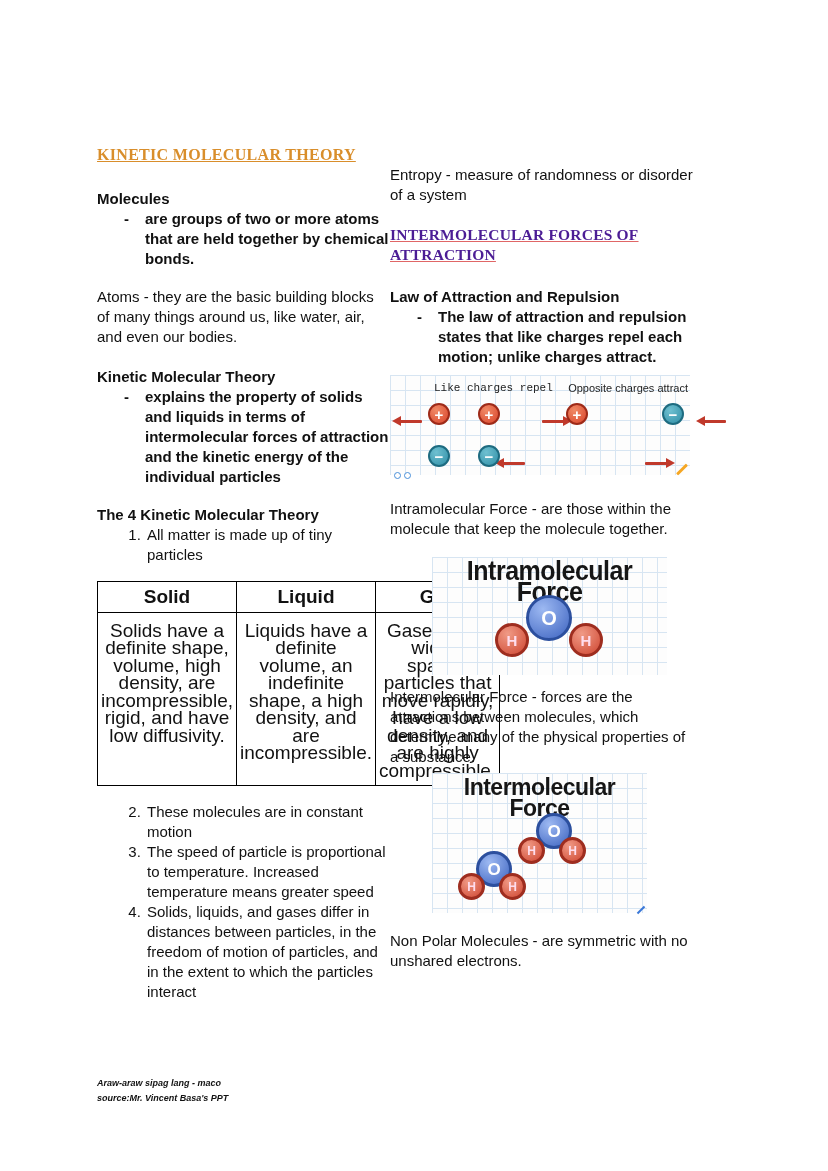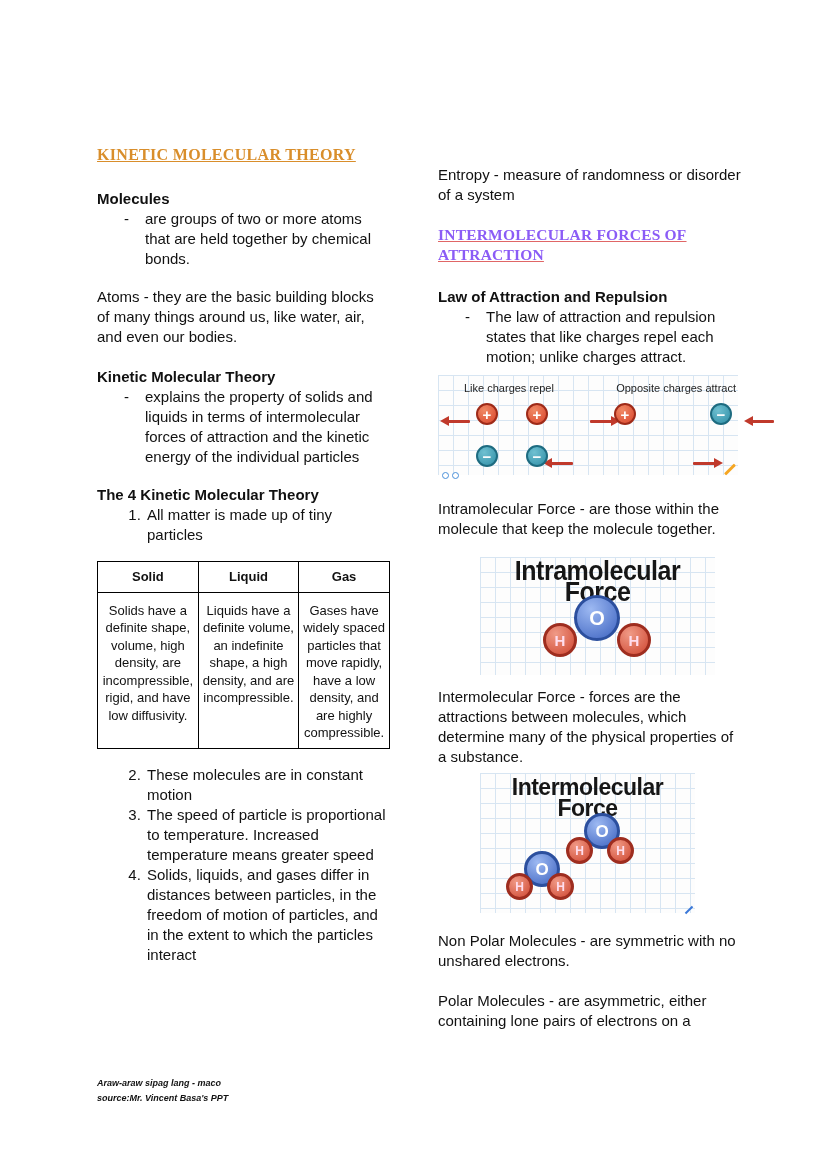--- a/index.html
+++ b/index.html
@@ -5,52 +5,52 @@
   * { box-sizing: border-box; margin: 0; padding: 0; }
   html,body { background:#fff; }
   .page {
     position: relative;
     width: 828px; height: 1171px;
     background: #ffffff;
     font-family: "Liberation Sans", sans-serif;
     font-size: 15px; line-height: 20px; color: #111;
     overflow: hidden;
   }
-  .cols { display: flex; padding: 145px 86px 0 97px; gap: 48px; }
+  .cols { display: flex; padding: 145px 86px 0 97px; }
   .col-left  { flex: 0 0 293px; width: 293px; }
   .col-right { flex: 0 0 304px; width: 304px; padding-top: 20px; }
 
   .doc-title {
     font-family: "Liberation Serif", serif;
     font-size: 16px; font-weight: bold; letter-spacing: .3px;
     color: #D98E2B; text-decoration: underline;
     text-decoration-color: #D98E2B;
     margin-bottom: 24px;
   }
   .doc-title2 {
     font-family: "Liberation Serif", serif;
     font-size: 15.5px; font-weight: bold; letter-spacing: .2px;
-    color: #8b5cf6; text-decoration: underline;
+    color: #4c1d95; text-decoration: underline;
     text-decoration-color: #E06666;
     margin-bottom: 22px; line-height: 20px;
   }
   .heading { font-weight: bold; }
   .para { margin-bottom: 20px; }
   b { font-weight: normal; }
 
-  ul.dash-list { list-style: none; margin: 0 0 18px 0; padding-left: 48px; }
+  ul.dash-list { list-style: none; margin: 0 0 18px 0; padding-left: 48px; font-weight: bold; }
   ul.dash-list > li { position: relative; }
   ul.dash-list > li::before { content: "-"; position: absolute; left: -21px; }
 
   ol.num-list { margin: 0 0 16px 0; padding-left: 48px; }
   ol.num-list > li { padding-left: 2px; }
 
   table.kmt-table {
     width: 100%; border-collapse: collapse; margin: 2px 0 16px 0;
-    font-size: 13px; line-height: 17.5px;
+    font-size: 19px; line-height: 17.5px;
   }
   .kmt-table th, .kmt-table td { border: 1px solid #000; text-align: center; }
   .kmt-table th { font-weight: bold; padding: 6px 2px; }
   .kmt-table td { vertical-align: top; padding: 9px 3px 6px 3px; }
 
   .footer {
     position: absolute; left: 97px; top: 1076px;
     font-size: 9px; font-weight: bold; font-style: italic; line-height: 1.65;
     color: #111;
   }
@@ -166,21 +166,21 @@
       <p class="para"><b>Entropy</b><span> - measure of randomness or disorder of a system</span></p>
 
       <h2 class="doc-title2">INTERMOLECULAR FORCES OF ATTRACTION</h2>
 
       <p class="heading">Law of Attraction and Repulsion</p>
       <ul class="dash-list" style="margin-bottom:8px">
         <li><span>The law of attraction and repulsion states that like charges repel each motion; unlike charges attract.</span></li>
       </ul>
 
       <div class="fig fig-charges">
-        <span class="abs fig-lbl" style="left:26px; top:3px;">Like charges repel</span>
+        <span class="abs fig-lbl" style="left:44px; top:3px;font-family:Liberation Mono, monospace;">Like charges repel</span>
         <span class="abs fig-lbl" style="right:2px; top:3px;">Opposite charges attract</span>
 
         <span class="abs arr left" style="left:2px;  top:36px;"></span>
         <span class="abs charge pos" style="left:38px; top:28px;">+</span>
         <span class="abs charge pos" style="left:88px; top:28px;">+</span>
         <span class="abs arr right" style="left:118px; top:36px;"></span>
         <span class="abs charge pos" style="left:176px; top:28px;">+</span>
         <span class="abs arr left" style="left:238px; top:36px;"></span>
         <span class="abs charge neg" style="left:272px; top:28px;">−</span>
 
@@ -210,21 +210,20 @@
         <span class="abs atom h h-sm" style="left:86px; top:64px;">H</span>
         <span class="abs atom h h-sm" style="left:127px; top:64px;">H</span>
         <span class="abs atom o o-sm" style="left:44px; top:78px;">O</span>
         <span class="abs atom h h-sm" style="left:26px; top:100px;">H</span>
         <span class="abs atom h h-sm" style="left:67px; top:100px;">H</span>
         <span class="abs corner-blue" style="right:1px; bottom:2px;"></span>
       </div>
 
       <p class="para"><b>Non Polar Molecules</b><span> - are symmetric with no unshared electrons.</span></p>
 
-      <p class="para"><b>Polar Molecules</b><span> - are asymmetric, either containing lone pairs of electrons on a</span></p>
     </div>
   </div>
 
   <div class="footer">
     <div>Araw-araw sipag lang - maco</div>
     <div>source:Mr. Vincent Basa's PPT</div>
   </div>
 </div>
 
 </body></html>

